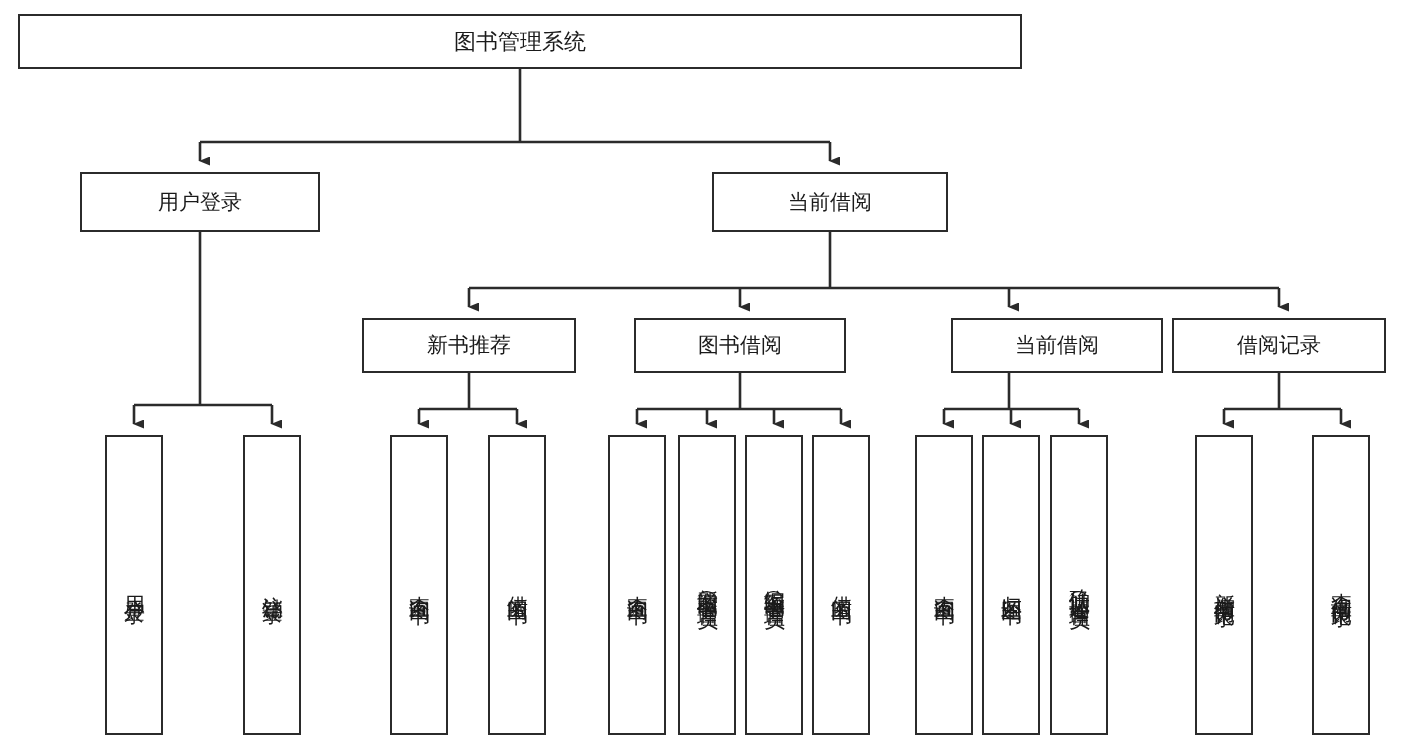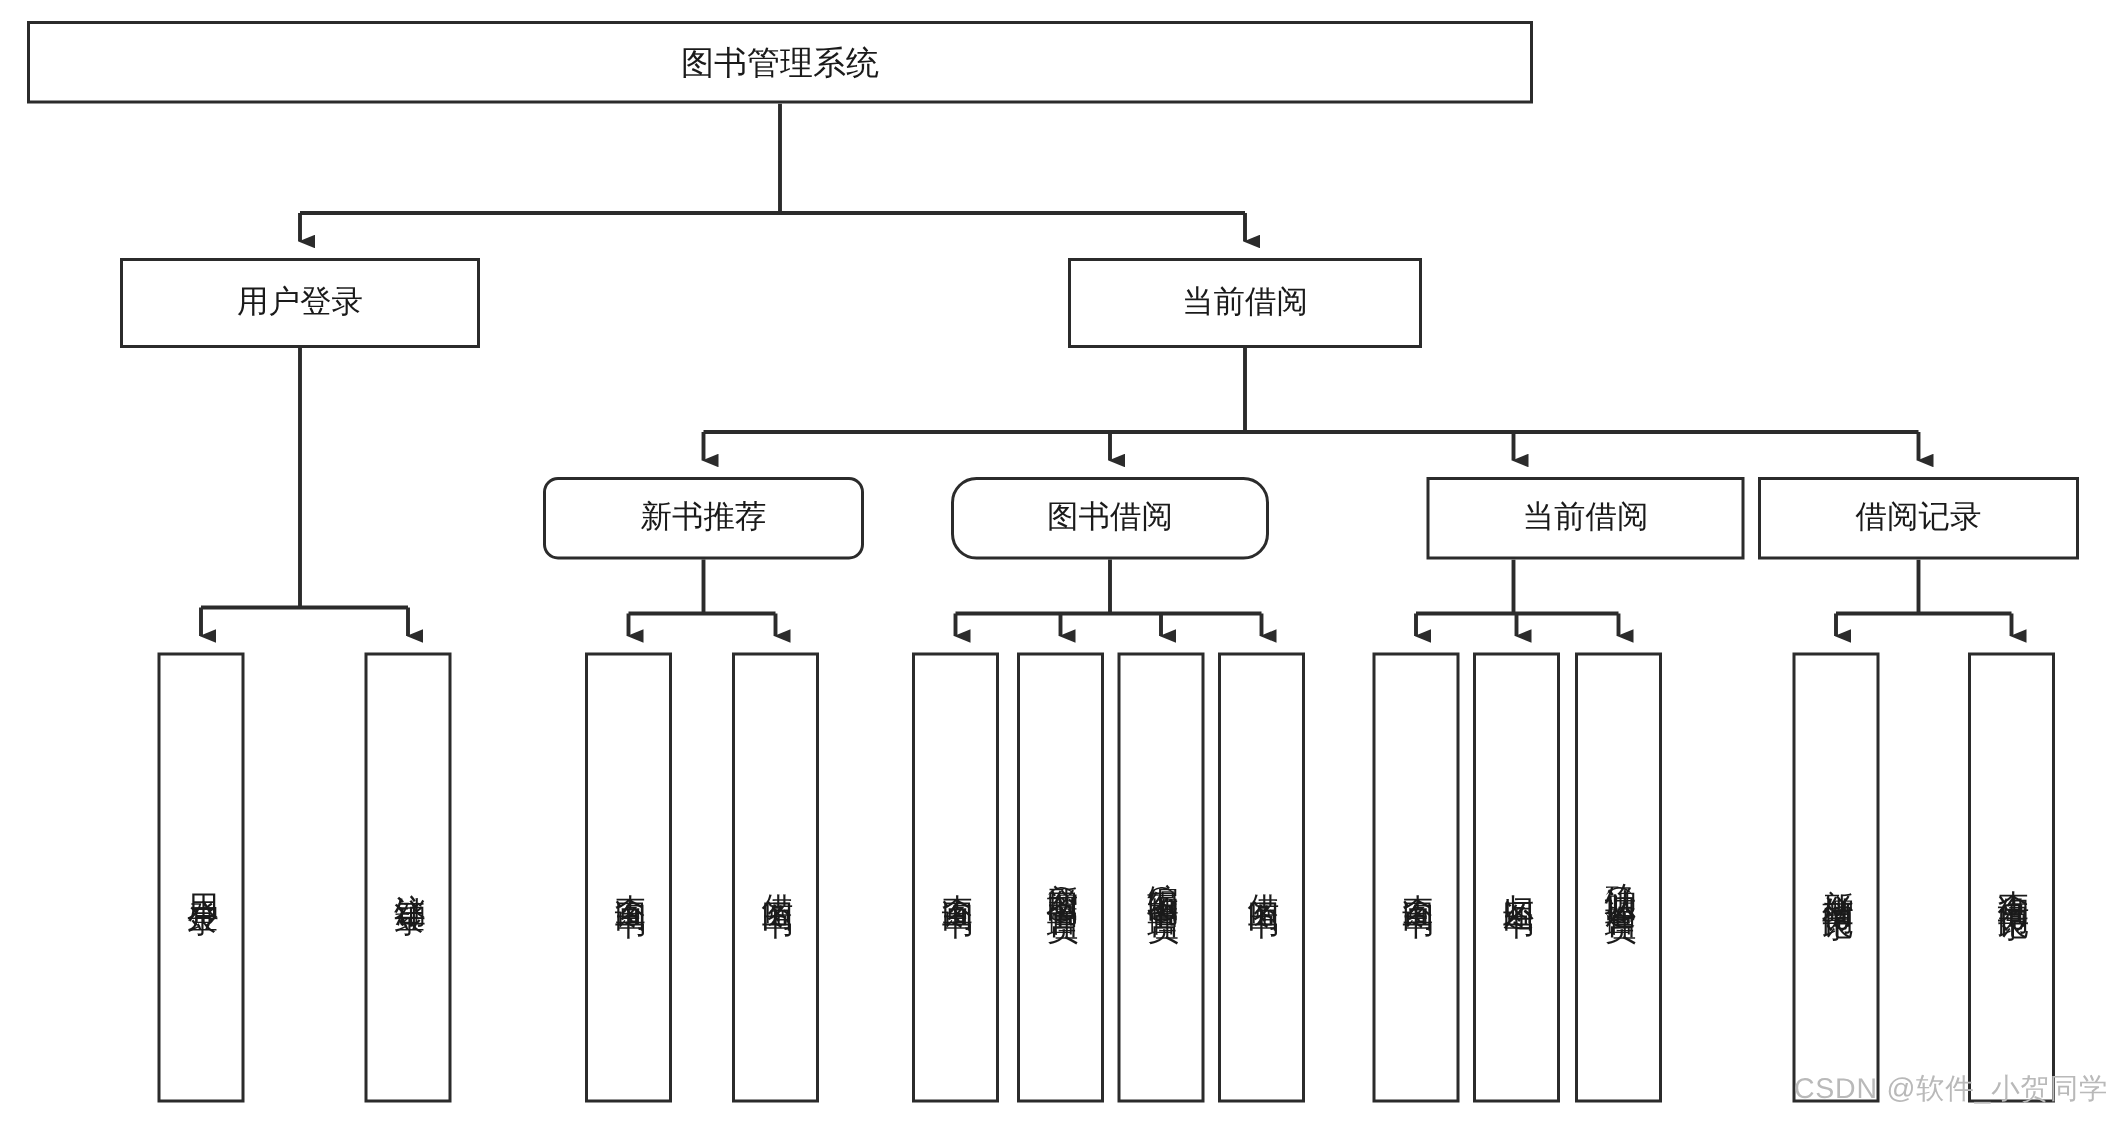--- a/index.html
+++ b/index.html
@@ -116,24 +116,24 @@
   <div id="node-layer">
       <div class="node horizontal root" style="left: 18px; top: 14px; width: 1004px; height: 55px;">
         <span class="node-label">图书管理系统</span>
       </div>
       <div class="node horizontal level1" style="left: 80px; top: 172px; width: 240px; height: 60px;">
         <span class="node-label">用户登录</span>
       </div>
       <div class="node horizontal level1" style="left: 712px; top: 172px; width: 236px; height: 60px;">
         <span class="node-label">当前借阅</span>
       </div>
-      <div class="node horizontal level2" style="left: 362px; top: 318px; width: 214px; height: 55px; border-radius: 10px;">
+      <div class="node horizontal level2" style="left: 362px; top: 318px; width: 214px; height: 55px;">
         <span class="node-label">新书推荐</span>
       </div>
-      <div class="node horizontal level2" style="left: 634px; top: 318px; width: 212px; height: 55px; border-radius: 17px;">
+      <div class="node horizontal level2" style="left: 634px; top: 318px; width: 212px; height: 55px;">
         <span class="node-label">图书借阅</span>
       </div>
       <div class="node horizontal level2" style="left: 951px; top: 318px; width: 212px; height: 55px;">
         <span class="node-label">当前借阅</span>
       </div>
       <div class="node horizontal level2" style="left: 1172px; top: 318px; width: 214px; height: 55px;">
         <span class="node-label">借阅记录</span>
       </div>
       <div class="node vertical leaf" style="left: 105px; top: 435px; width: 58px; height: 300px;">
         <span class="node-label">用户登录</span>
@@ -169,15 +169,14 @@
         <span class="node-label">确认归还（管理员）</span>
       </div>
       <div class="node vertical leaf" style="left: 1195px; top: 435px; width: 58px; height: 300px;">
         <span class="node-label">新增借阅记录</span>
       </div>
       <div class="node vertical leaf" style="left: 1312px; top: 435px; width: 58px; height: 300px;">
         <span class="node-label">查询借阅记录</span>
       </div>
     </div>
 
-  <div class="watermark" style="left:1196px; top:713px;">CSDN @软件_小贺同学</div>
 
 </div>
 
 </body></html>

